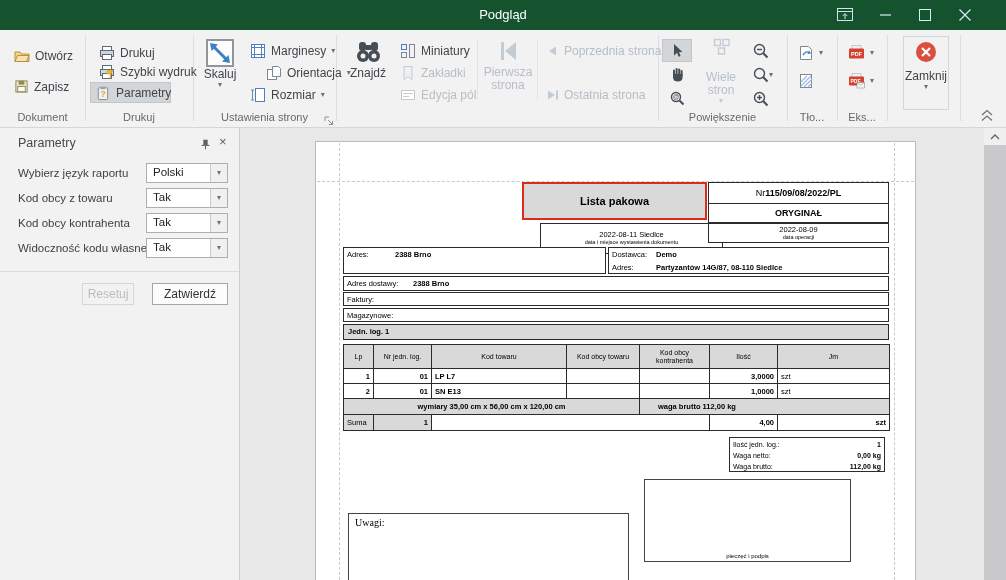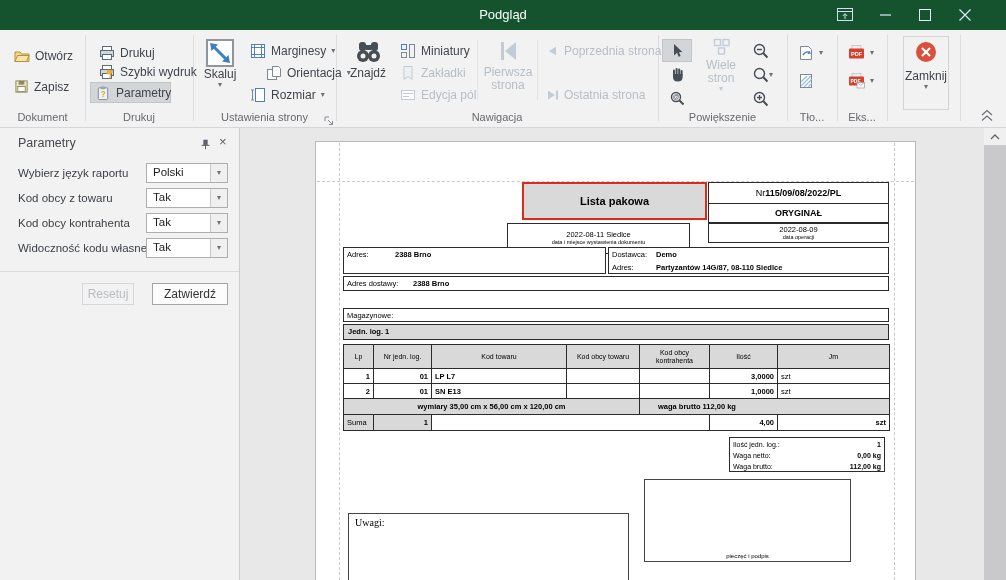--- a/index.html
+++ b/index.html
@@ -296,21 +296,20 @@
     </div>
     <div class="rbtn disabled" style="left:543px;top:54px">
       <span class="ric">
         <svg width="12" height="12" viewBox="0 0 12 12">
             <polygon points="1,1.5 1,10.5 8,6" fill="#c3ccd4"></polygon>
             <rect x="9" y="1.5" width="2" height="9" fill="#c3ccd4"></rect>
           </svg>
       </span>
       <span>Ostatnia strona</span>
     </div>
-    <div class="glabel" style="left:336px;width:322px">Nawigacja</div>
 
     <div class="toolbox sel" style="left:662px;top:9px">
       <span class="ric">
         <svg width="14" height="15" viewBox="0 0 14 15">
             <path d="M4 1 L4 12.5 L7 9.8 L8.7 13.8 L10.6 13 L9 9.2 L12.4 8.9 Z" fill="#454d55"></path>
           </svg>
       </span>
     </div>
     <div class="toolbox" style="left:662px;top:33px">
       <span class="ric">
@@ -333,21 +332,21 @@
       </span>
     </div>
     <div class="rbig disabled" style="left:698px;top:8px;width:46px">
       <span class="ric">
         <svg width="17" height="17" viewBox="0 0 17 17">
             <rect x="1.5" y="1.5" width="6" height="6" fill="none" stroke="#c3ccd4" stroke-width="1.4"></rect>
             <rect x="10" y="1.5" width="6" height="6" fill="none" stroke="#c3ccd4" stroke-width="1.4"></rect>
             <rect x="5.5" y="10" width="6" height="6" fill="none" stroke="#c3ccd4" stroke-width="1.4"></rect>
           </svg>
       </span>
-      <span style="margin-top:4px">Wiele stron</span>
+      <span style="margin-top:16px">Wiele stron</span>
       <span class="dd">▾</span>
     </div>
     <div class="toolbox" style="left:748px;top:9px;width:26px">
       <span class="ric">
         <svg width="16" height="16" viewBox="0 0 16 16">
             <circle cx="6.5" cy="6.5" r="5" fill="none" stroke="#454d55" stroke-width="1.4"></circle>
             <line x1="4" y1="6.5" x2="9" y2="6.5" stroke="#454d55" stroke-width="1.4"></line>
             <line x1="10.3" y1="10.3" x2="14.5" y2="14.5" stroke="#454d55" stroke-width="2"></line>
           </svg>
       </span>
@@ -488,21 +487,21 @@
       <div class="vguide" style="left:23px"></div>
       <div class="vguide" style="left:578px"></div>
       <div class="hguide"></div>
 
       <div class="dc doc-title" style="left:206px;top:40px;width:185px;height:38px">Lista pakowa</div>
       <div class="dc cen" style="left:392px;top:40px;width:181px;height:22px;font-size:9px">
         <span>Nr </span>
           <span class="b">115/09/08/2022/PL</span>
       </div>
       <div class="dc cen b" style="left:392px;top:61px;width:181px;height:20px;font-size:9px">ORYGINAŁ</div>
-      <div class="dc twoline" style="left:191px;top:81px;width:183px;height:31px">
+      <div class="dc twoline" style="left:224px;top:81px;width:183px;height:31px">
         <span>2022-08-11  Siedlce</span>
         <span class="cap">data i miejsce wystawienia dokumentu</span>
       </div>
       <div class="dc twoline" style="left:392px;top:81px;width:181px;height:20px">
         <span>2022-08-09</span>
         <span class="cap">data operacji</span>
       </div>
 
       <div class="dc" style="left:27px;top:105px;width:263px;height:27px">
         <div class="kv">
@@ -517,20 +516,25 @@
           </div>
         <div class="kv">
             <span class="k" style="width:44px">Adres:</span>
             <span class="v">Partyzantów 14G/87, 08-110 Siedlce</span>
           </div>
       </div>
       <div class="dc" style="left:27px;top:134px;width:546px;height:15px">
         <div class="kv">
             <span class="k" style="width:66px">Adres dostawy:</span>
             <span class="v">2388 Brno</span>
+          </div>
+      </div>
+      <div class="dc" style="left:27px;top:150px;width:546px;height:14px">
+        <div class="kv">
+            <span class="k">Faktury:</span>
           </div>
       </div>
       <div class="dc" style="left:27px;top:166px;width:546px;height:14px">
         <div class="kv">
             <span class="k">Magazynowe:</span>
           </div>
       </div>
       <div class="dc grayc b" style="left:27px;top:182px;width:546px;height:16px;line-height:14px;padding-left:4px">Jedn. log. 1</div>
 
       <table class="dt">

